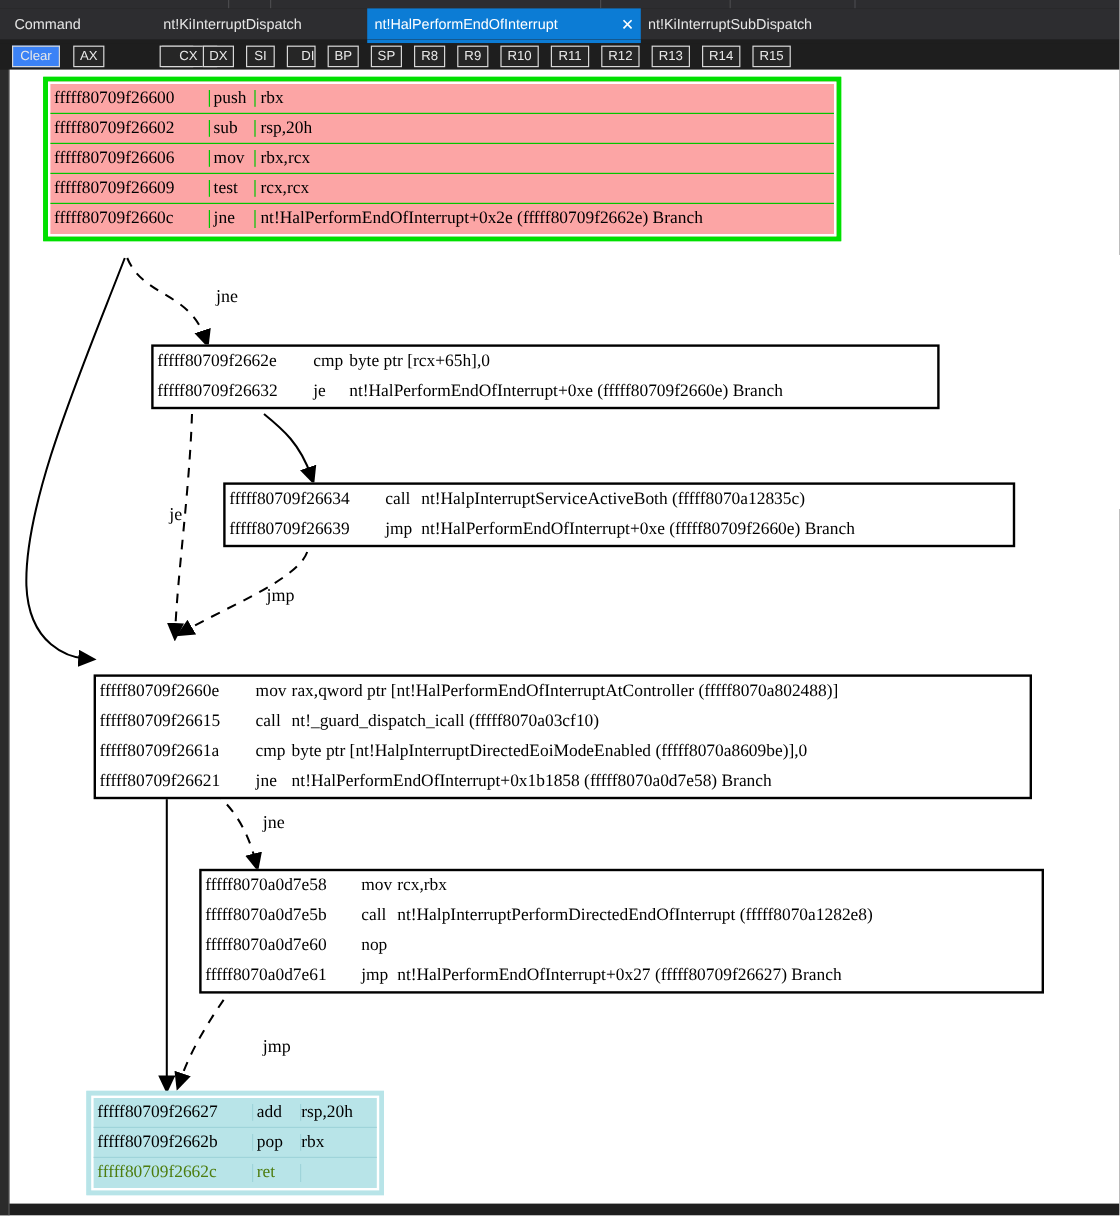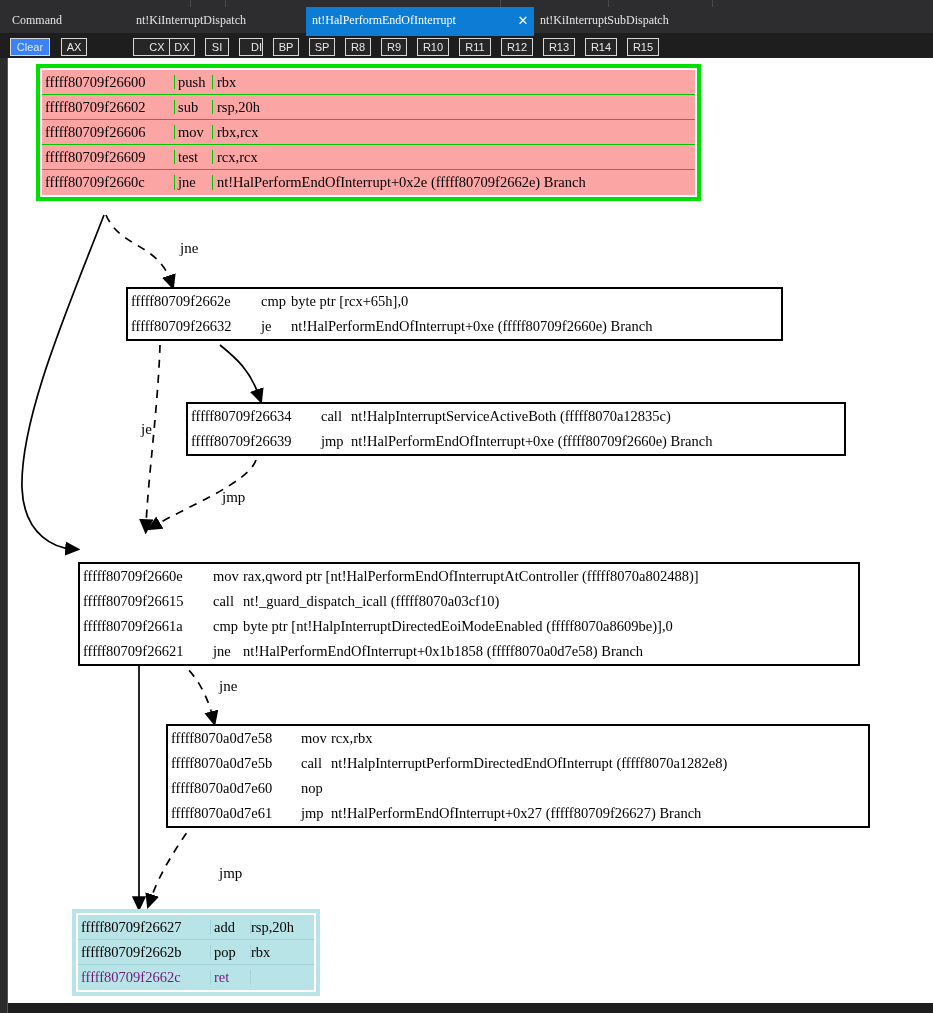--- a/index.html
+++ b/index.html
@@ -12,21 +12,21 @@
   }
   #app { position: relative; width: 933px; height: 1013px; overflow: hidden; background: #1e1e1e; }
 
   
   .topstrip { position:absolute; left:0; top:0; width:933px; height:7px; background:#2d2d30; }
   .topstrip .tick { position:absolute; top:0; width:1px; height:7px; background:#4a4a4d; }
 
   .tabbar { position:absolute; left:0; top:7px; width:933px; height:26px; background:#2d2d30; }
   .tab { position:absolute; top:0; height:26px; display:flex; align-items:center;
          font-size:12px; color:#e6e6e6; white-space:nowrap; letter-spacing:0px; }
-  .tab .tlabel { padding:0 6px;font-family:Liberation Serif, serif; }
+  .tab .tlabel { padding:0 6px; }
   .tab.active { background:#0c7cd5; color:#ffffff; }
   .tab .closex { width:22px; height:26px; display:flex; align-items:center; justify-content:center;
                  font-size:13px; color:#ffffff; }
 
   .blueline { position:absolute; left:0; top:33px; width:933px; height:3px; background:#1e1e1e; }
   .blueline .seg { position:absolute; top:0; height:3px; background:#0c7cd5; }
 
   .toolbar { position:absolute; left:0; top:36px; width:933px; height:22px; background:#1e1e1e; }
   .tbtn { position:absolute; top:2px; height:18px;
           border:1px solid #d8d8d8; background:#262626; color:#e8e8e8;
@@ -64,21 +64,21 @@
   .block.green .row .mn { min-width:38px; border-right:1px solid #00c700; padding-left:3px; }
   .block.green .row .ops { padding-left:4px; }
 
   
   .block.cyan { border:2px solid #b8e4e8; background:#b8e4e8; padding:2px; }
   .block.cyan .inner { border:2px solid #ffffff; background:#b8e4e8; }
   .block.cyan .row { height:25px; border-bottom:1px solid #9fd4da; }
   .block.cyan .row:last-child { border-bottom:none; }
   .block.cyan .row .addr { min-width:133px; border-right:1px solid #9fd4da; }
   .block.cyan .row .mn { min-width:40px; border-right:1px solid #9fd4da; padding-left:3px; }
-  .block.cyan .row.ret .addr, .block.cyan .row.ret .mn { color:#701a75; }
+  .block.cyan .row.ret .addr, .block.cyan .row.ret .mn { color:#4d7c0f; }
 
   .edgelabel { position:absolute; font-family:"Liberation Serif", serif; font-size:15px; color:#000; }
 </style>
 </head>
 <body>
 
 <div id="app">
 
   <div class="topstrip">
     <div class="tick" style="left:190px"></div>

